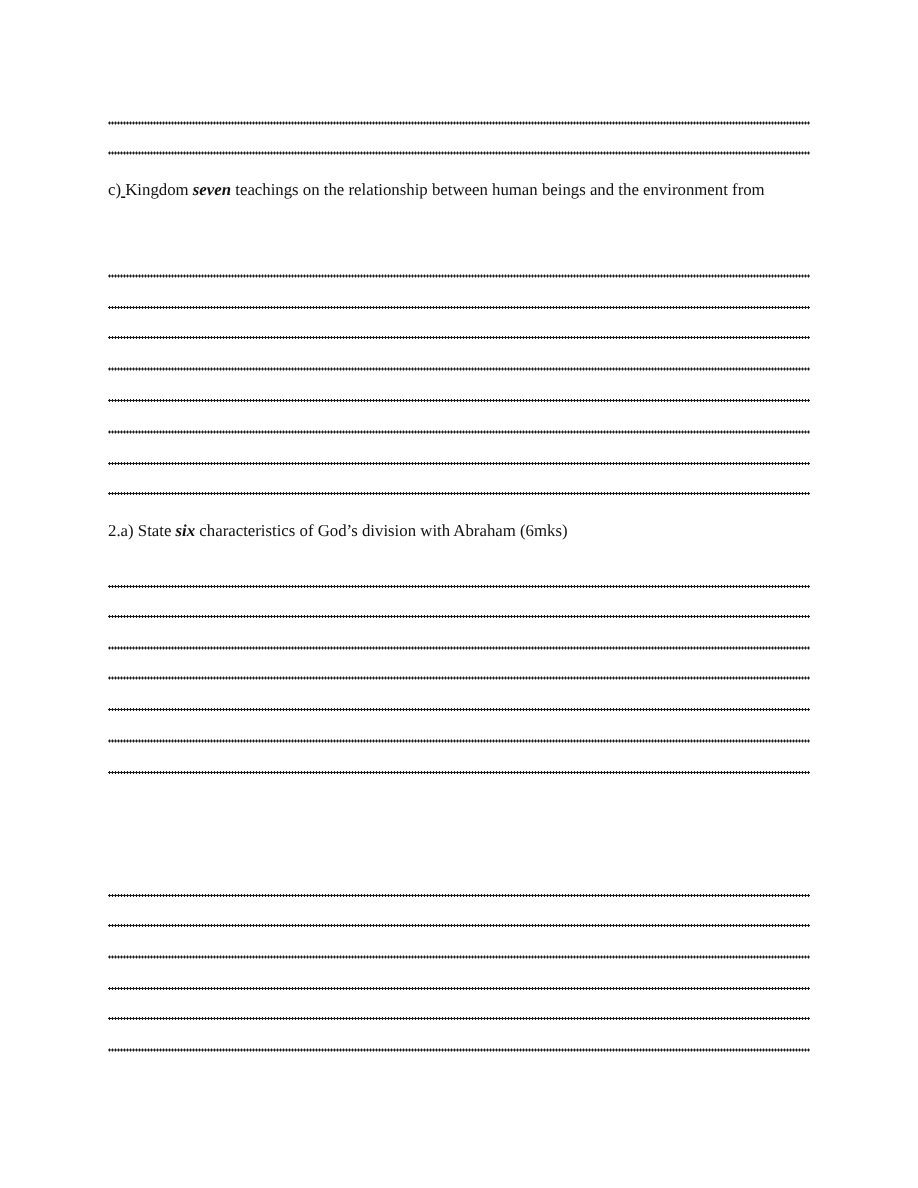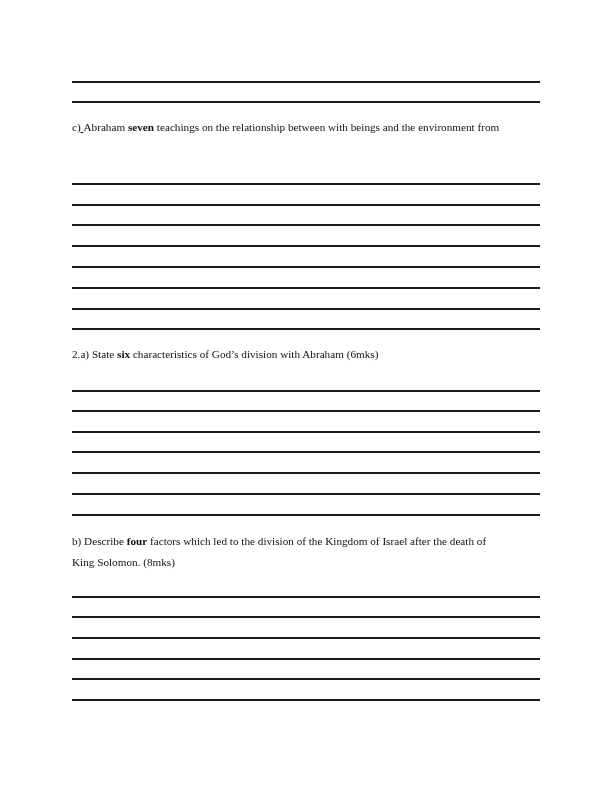--- a/index.html
+++ b/index.html
@@ -31,33 +31,33 @@
       background-repeat: repeat-x;
     }
     .qtext {
       position: absolute;
       left: 72px;
       width: 470px;
       font-size: 11.2px;
       line-height: 21px;
       white-space: nowrap;
     }
-    .qtext b { font-weight: bold; }
+    .qtext b { font-weight: bold; font-style: italic; }
     .u { text-decoration: underline; }
   </style>
 </head>
 <body>
 
 <div class="page">
 
   <div class="dotline" style="top:81px"></div>
   <div class="dotline" style="top:101px"></div>
 
   <div class="qtext" style="top:117px">
-    <span>c)</span><span class="u">&nbsp;</span><span>Abraham </span><b>seven</b><span> teachings on the relationship between with beings and the environment from</span><br>
+    <span>c)</span><span class="u">&nbsp;</span><span>Kingdom </span><b>seven</b><span> teachings on the relationship between human beings and the environment from</span><br>
   </div>
 
   <div class="dotline" style="top:183px"></div>
   <div class="dotline" style="top:204px"></div>
   <div class="dotline" style="top:224px"></div>
   <div class="dotline" style="top:245px"></div>
   <div class="dotline" style="top:266px"></div>
   <div class="dotline" style="top:287px"></div>
   <div class="dotline" style="top:308px"></div>
   <div class="dotline" style="top:328px"></div>
@@ -67,24 +67,20 @@
   </div>
 
   <div class="dotline" style="top:390px"></div>
   <div class="dotline" style="top:410px"></div>
   <div class="dotline" style="top:431px"></div>
   <div class="dotline" style="top:451px"></div>
   <div class="dotline" style="top:472px"></div>
   <div class="dotline" style="top:493px"></div>
   <div class="dotline" style="top:514px"></div>
 
-  <div class="qtext" style="top:531px">
-    <span>b) Describe </span><b>four</b><span> factors which led to the division of the Kingdom of Israel after the death of</span><br>
-    <span>King Solomon. (8mks)</span>
-  </div>
 
   <div class="dotline" style="top:596px"></div>
   <div class="dotline" style="top:616px"></div>
   <div class="dotline" style="top:637px"></div>
   <div class="dotline" style="top:658px"></div>
   <div class="dotline" style="top:678px"></div>
   <div class="dotline" style="top:699px"></div>
 
 </div>
 

